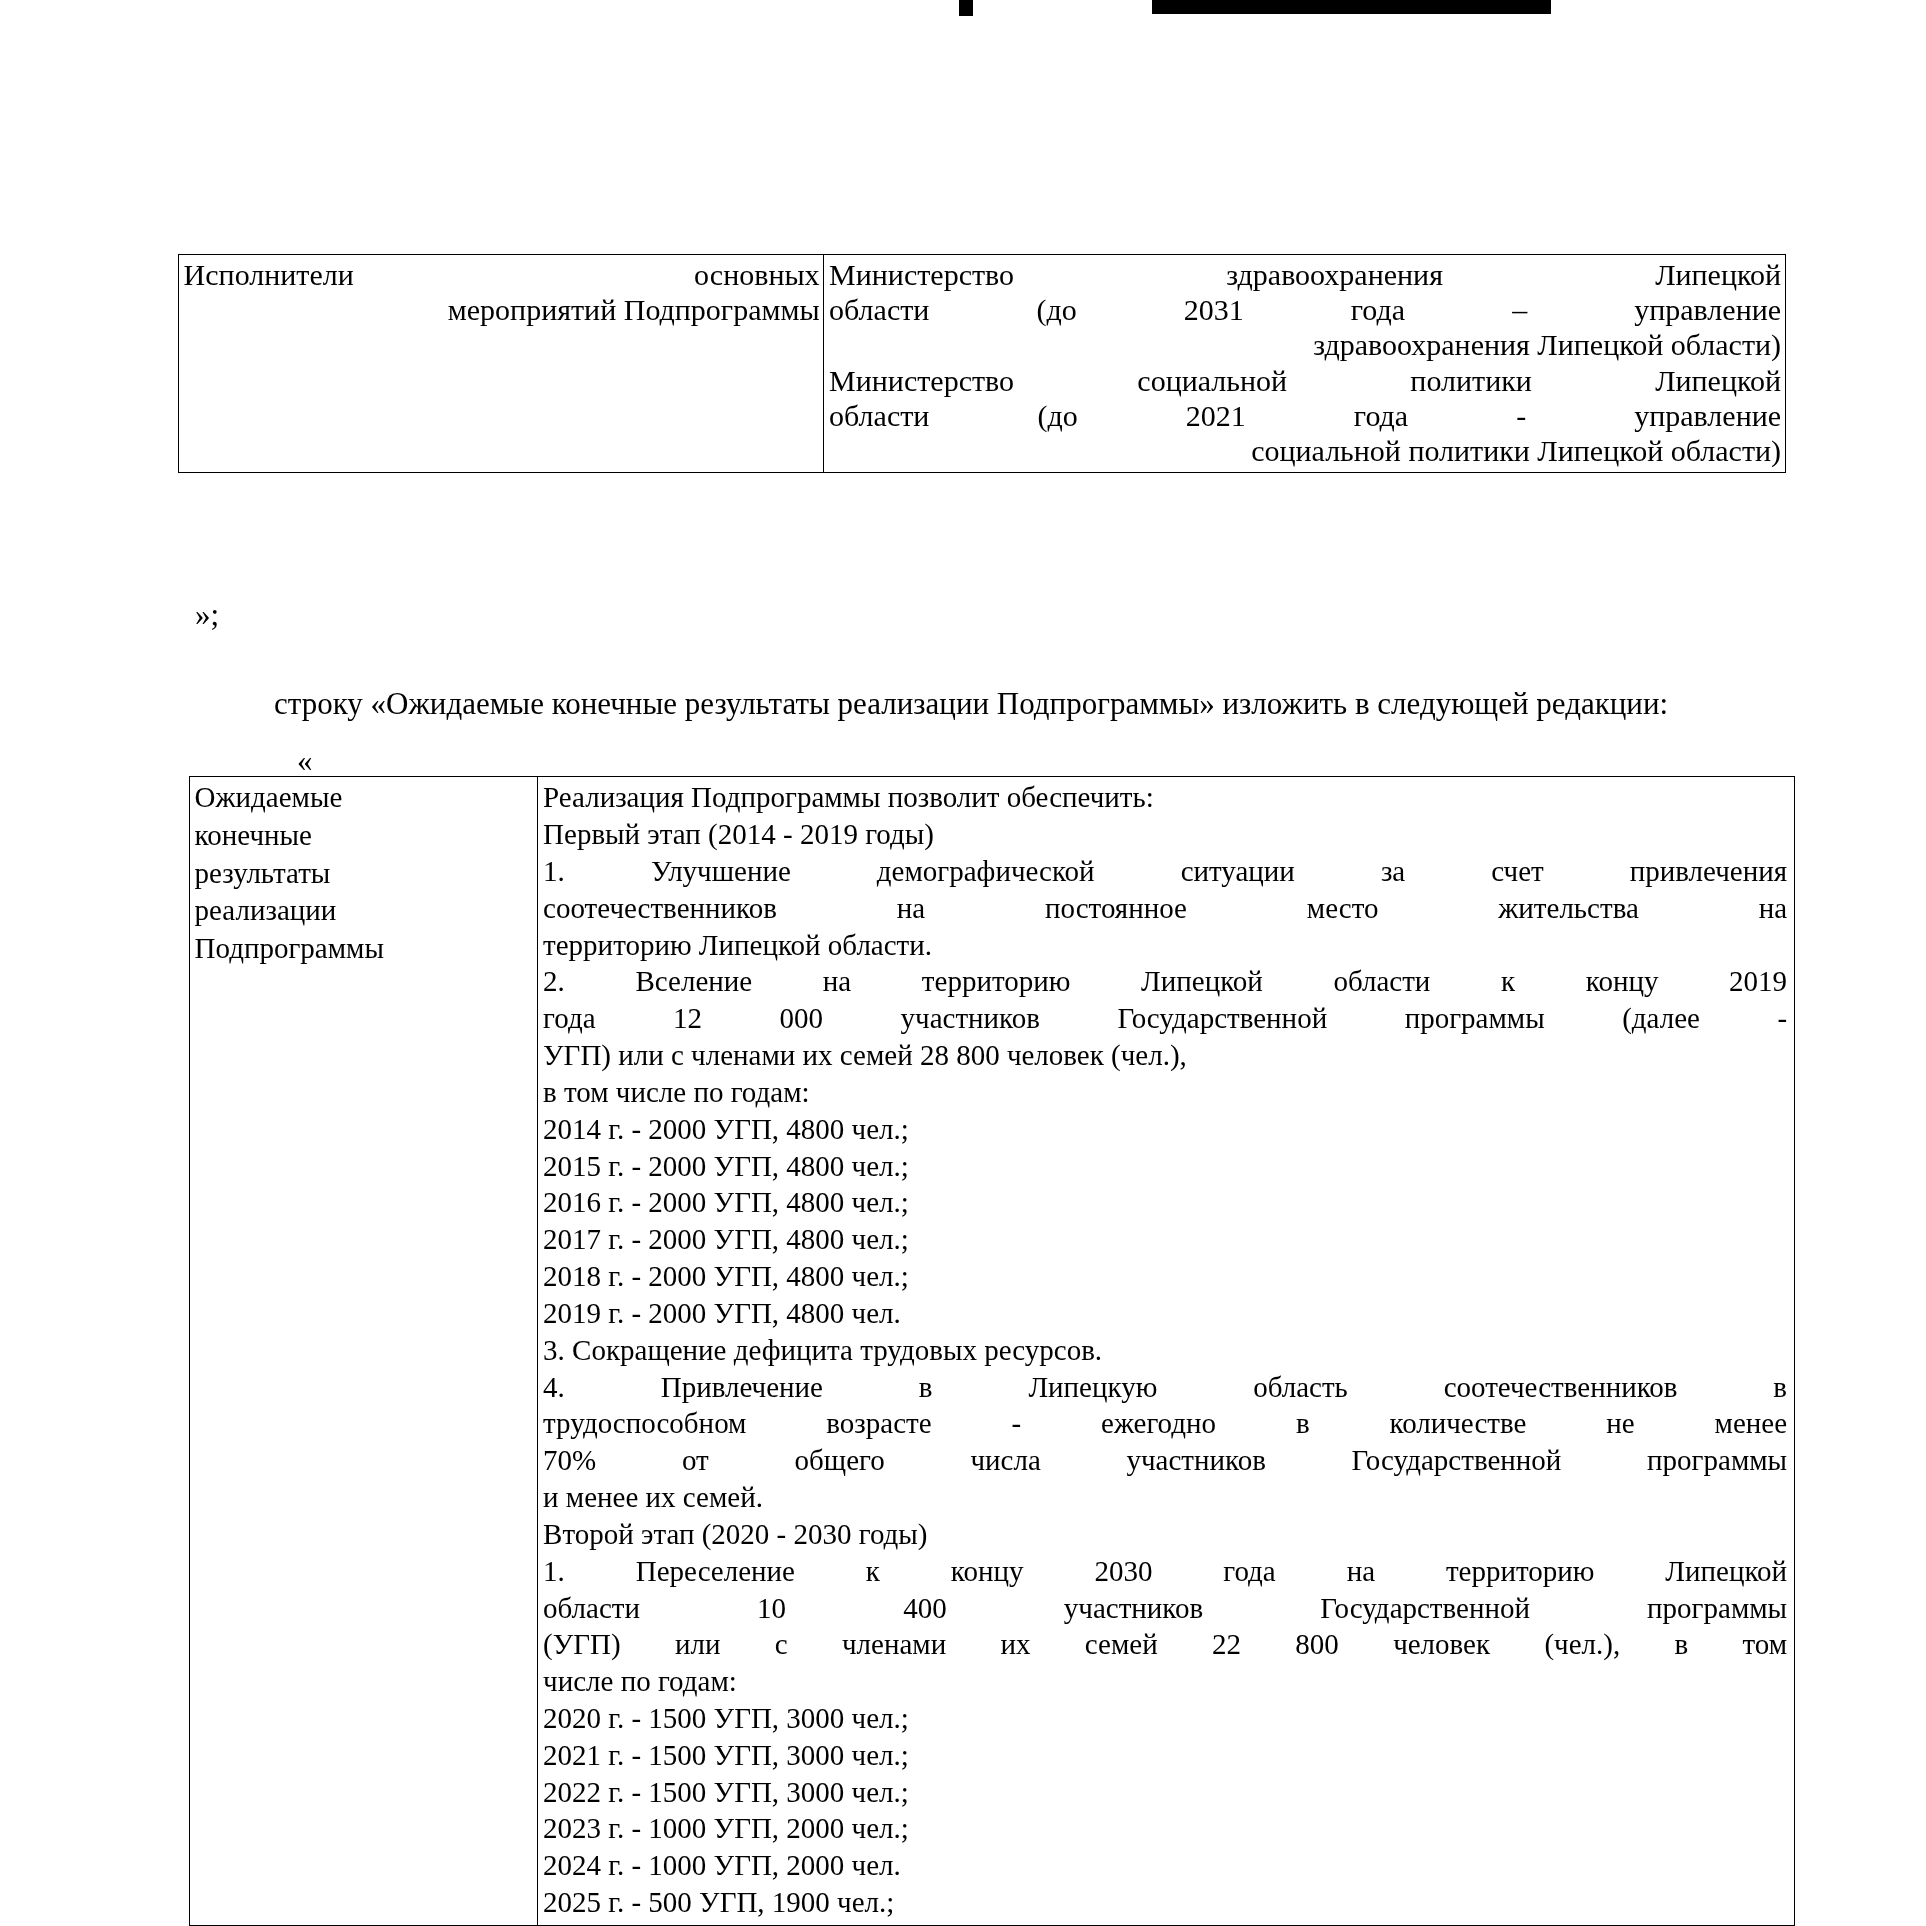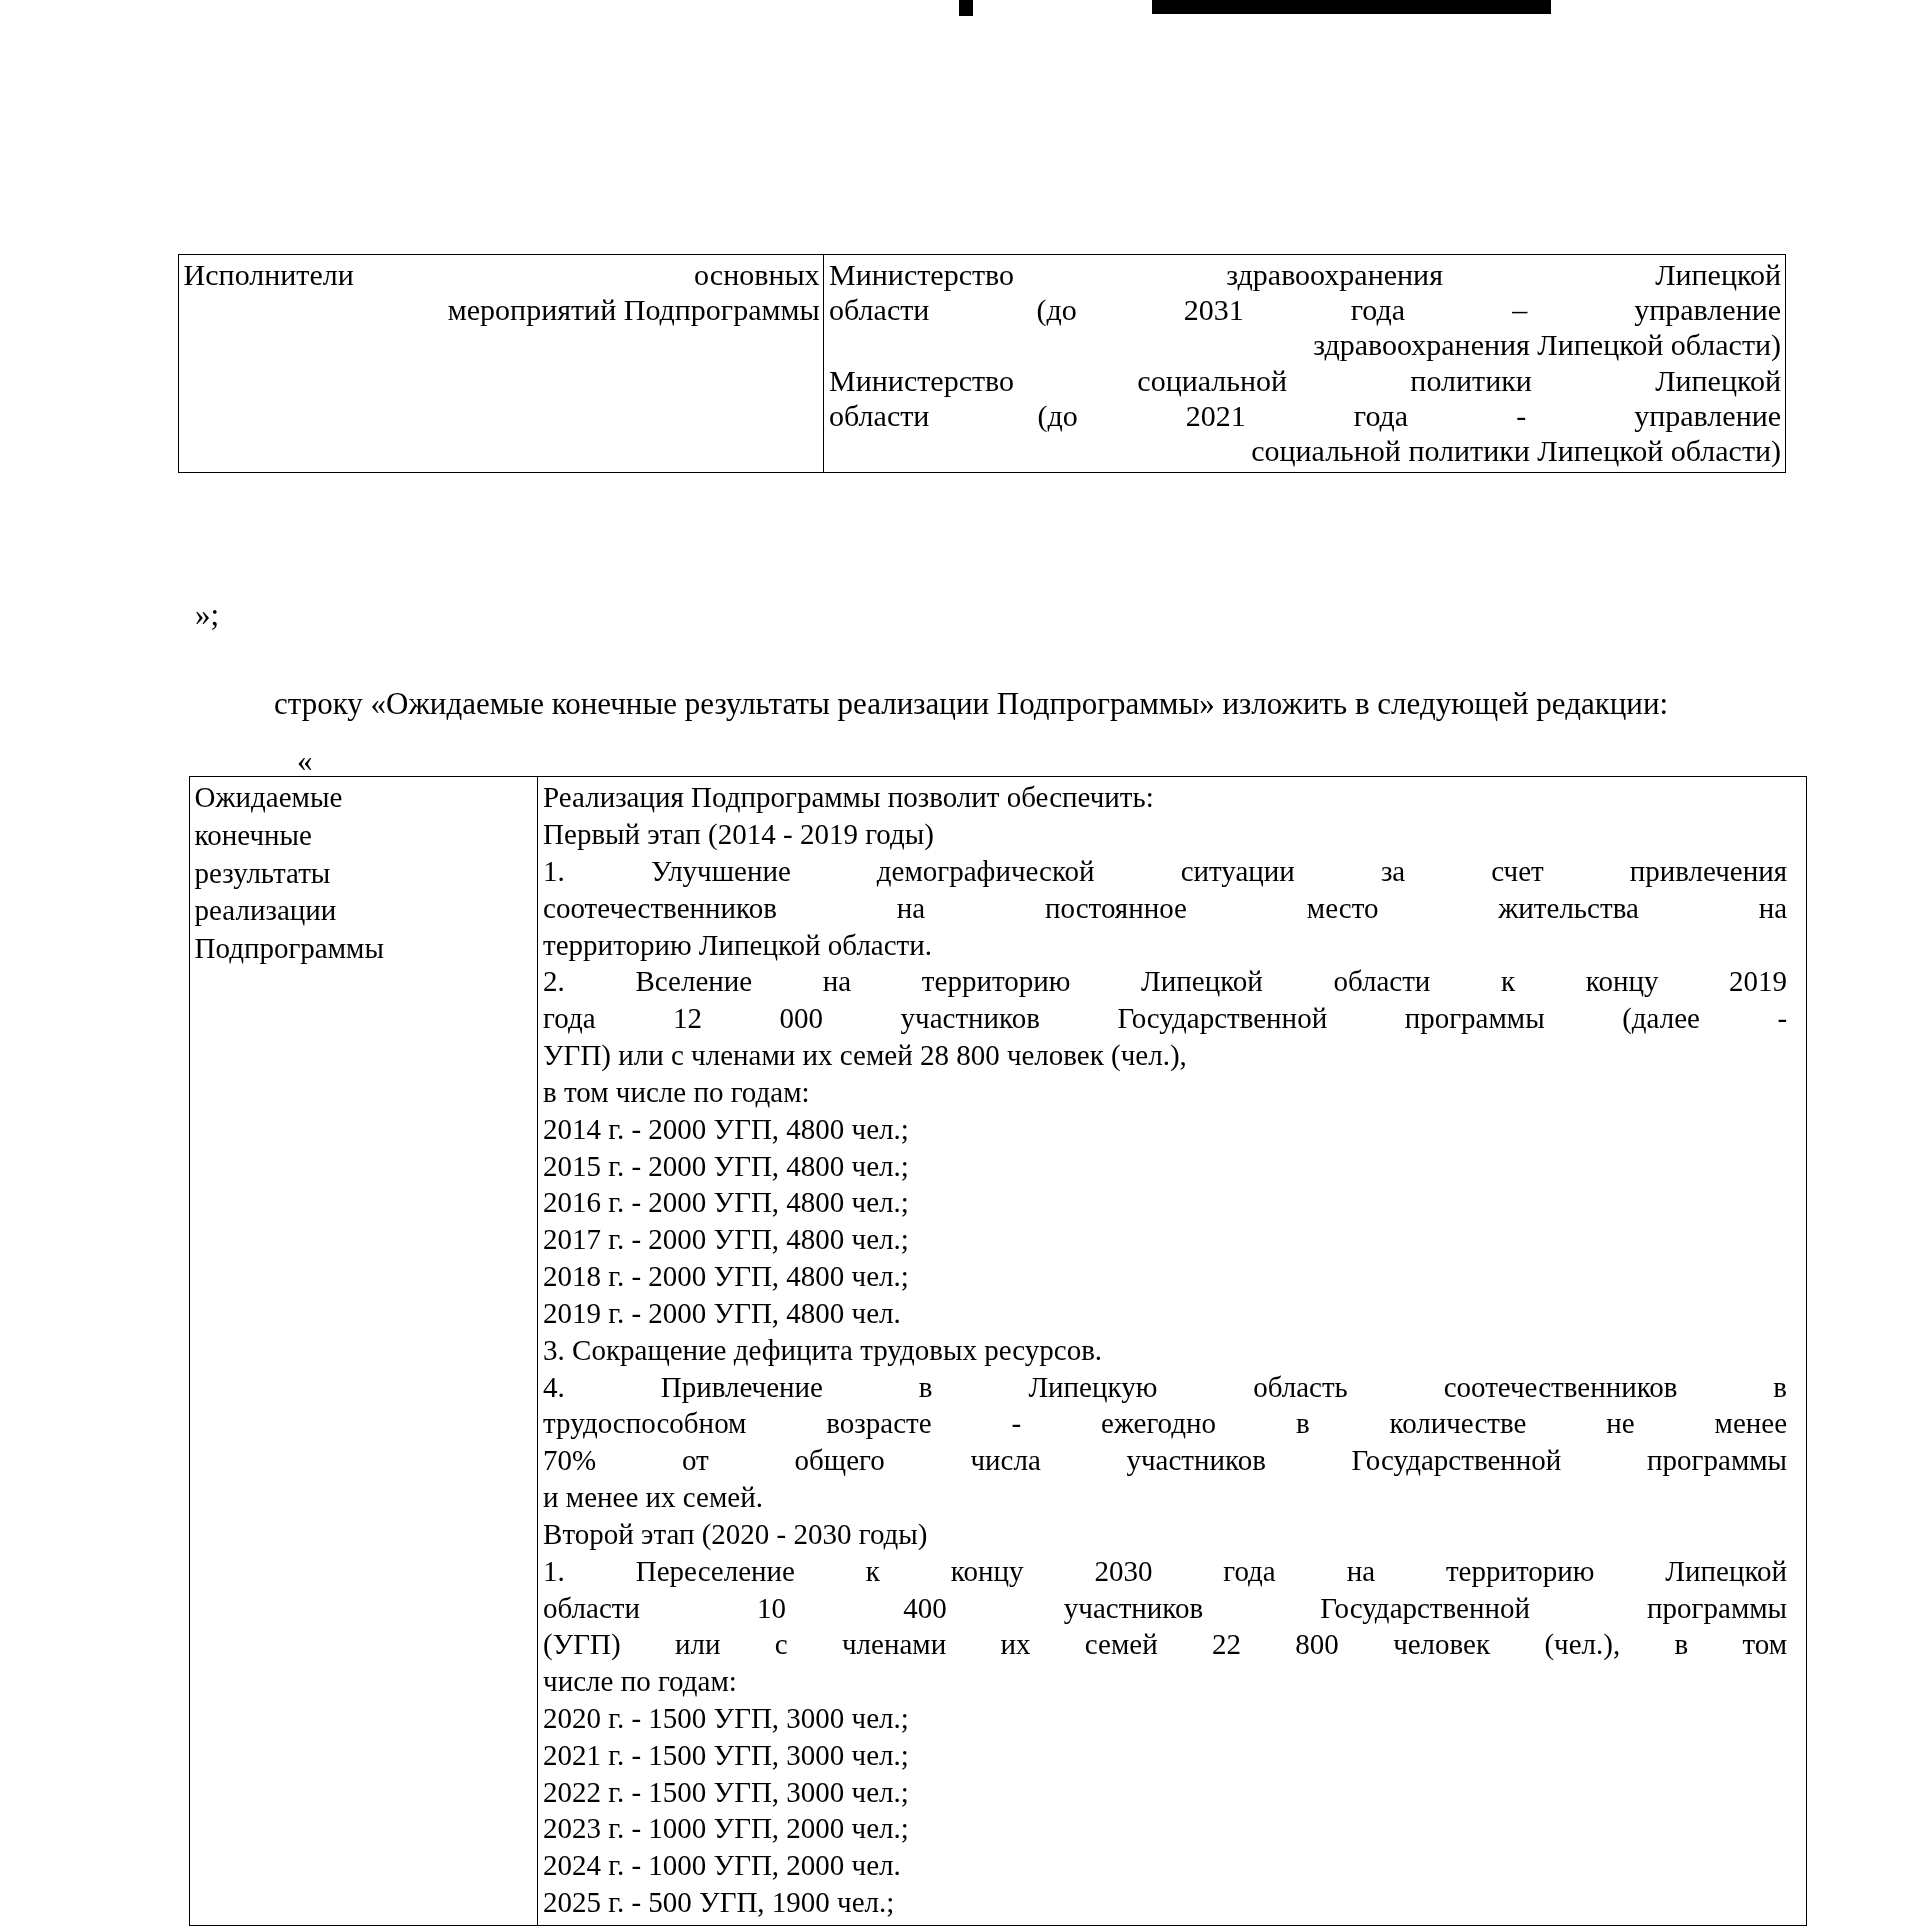--- a/index.html
+++ b/index.html
@@ -111,21 +111,21 @@
   }
   #table-results td.col-label {
     width: 339px;
     font-size: 29px;
     line-height: 1.30;
   }
   #table-results td.col-value {
     width: 1244px;
     font-size: 29px;
     line-height: 1.27;
-    padding-right: 19px;
+    padding-right: 7px;
   }
   #table-results .line {
     display: block;
     white-space: nowrap;
     font-family: Liberation Serif, serif;
   }
   #table-results .jblock {
     text-align: justify;
     text-align-last: justify;
     display: block;

